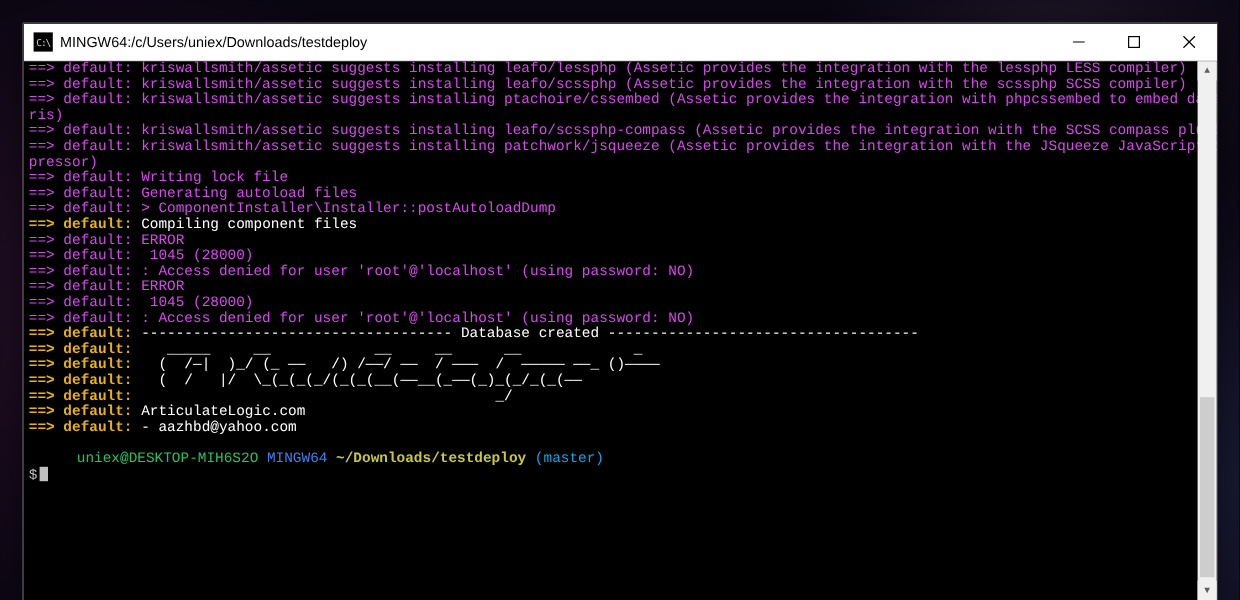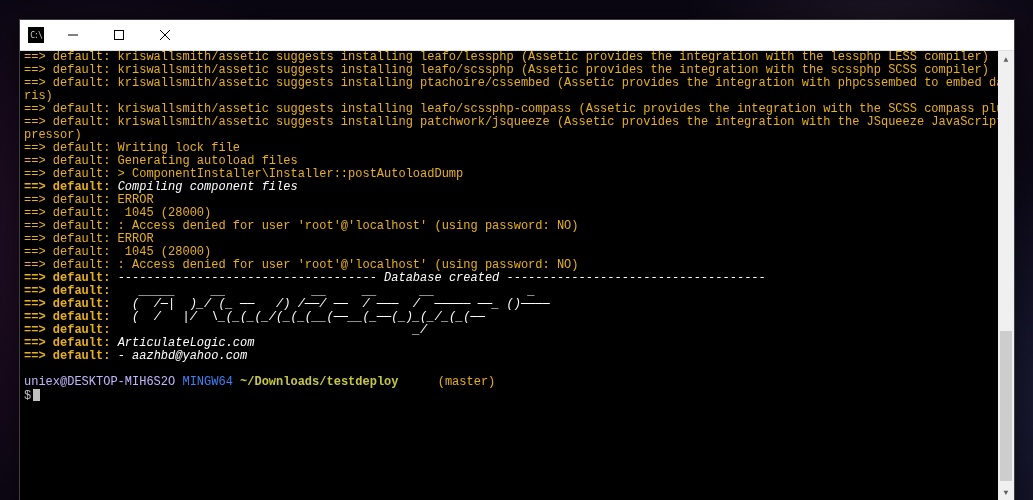--- a/index.html
+++ b/index.html
@@ -123,46 +123,47 @@
   .scroll-thumb {
     position: absolute;
     left: 2px;
     width: 12px;
     top: 280px;
     height: 150px;
     background: #cdcdcd;
   }
 
   .l { display: block; }
-  .c-red   { color: #eab308; }
+  .c-red   { color: #d946ef; }
   .c-grn   { color: #eab308; font-weight: bold; }
-  .c-wht   { color: #ffffff; font-style: italic; }
+  .c-wht   { color: #ffffff; }
 
-  .ps-user { color: #c4b5fd; }
+  .ps-user { color: #22c55e; margin-left: 40px; }
   .ps-mingw{ color: #3b82f6; }
   .ps-path { color: #c8c83a; font-weight: bold; }
-  .ps-branch{ color: #eab308; margin-left: 32px; }
+  .ps-branch{ color: #0ea5e9; }
 
   .cursor {
     display: inline-block;
     width: 7px;
     height: 12px;
     background: #c0c0c0;
     vertical-align: text-top;
     margin-left: 2px;
   }
 </style>
 </head>
 <body>
 
 <div class="desktop">
   <div class="window">
 
     <div class="titlebar">
       <div class="title-icon">C:\</div>
+      <div class="title-text">MINGW64:/c/Users/uniex/Downloads/testdeploy</div>
       <div class="win-controls">
         <div class="win-btn">
           <svg width="10" height="10" viewBox="0 0 10 10">
               <path d="M0 5 H10" stroke="#000" stroke-width="1"></path>
             </svg>
         </div>
         <div class="win-btn">
           <svg width="10" height="10" viewBox="0 0 10 10">
               <rect x="0.5" y="0.5" width="9" height="9" fill="none" stroke="#000" stroke-width="1"></rect>
             </svg>

